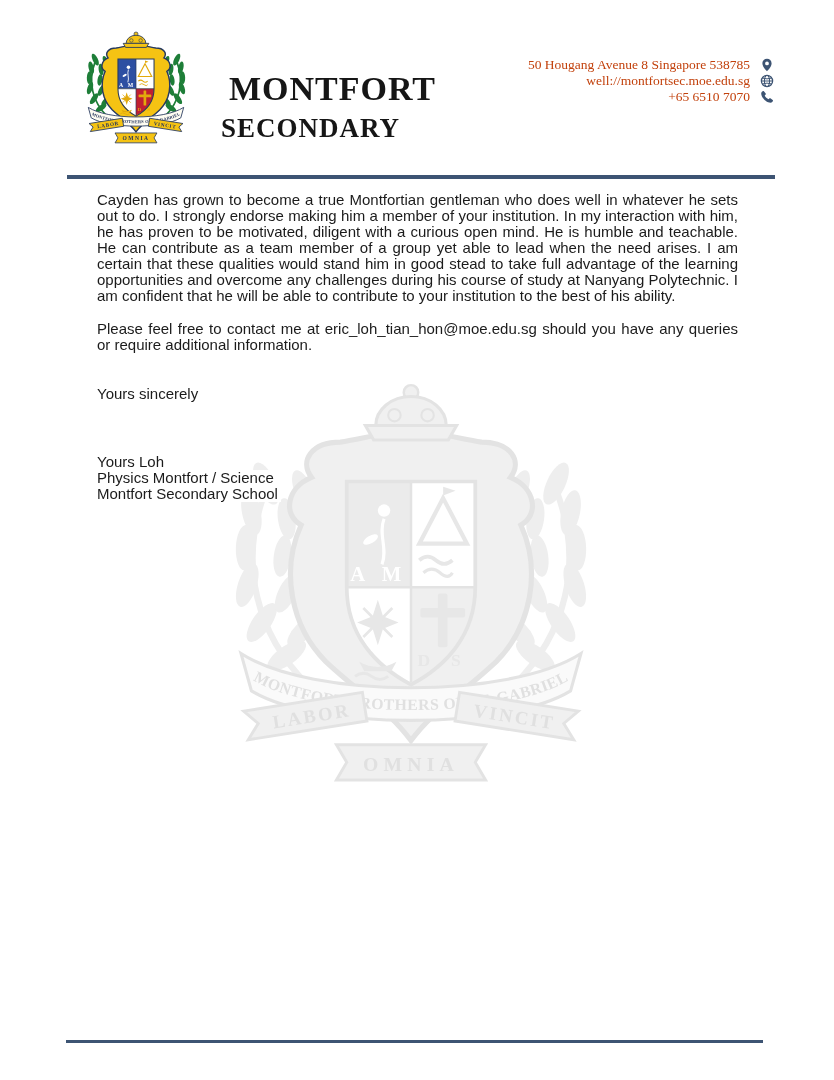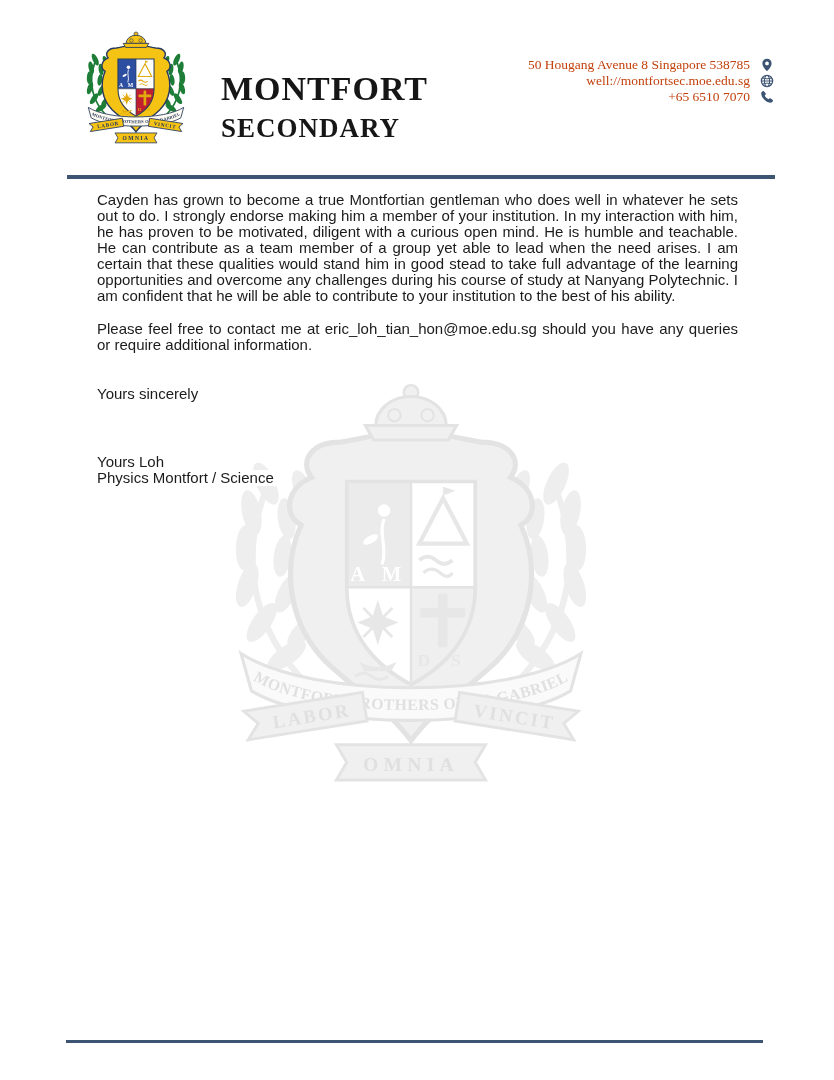--- a/index.html
+++ b/index.html
@@ -8,21 +8,21 @@
     position:relative; width:834px; height:1080px;
     background:#fff; overflow:hidden;
     font-family:"Liberation Sans","DejaVu Sans",sans-serif;
     color:#1b1b1b;
   }
 
   
   .logo-crest { position:absolute; left:72px; top:28px; width:128px; height:118px; z-index:3; }
   .school-name { position:absolute; left:221px; top:72px; z-index:3;
     font-family:"Liberation Serif","DejaVu Serif",serif; color:#161616; }
-  .school-name .main { font-size:34px; font-weight:bold; letter-spacing:1px; line-height:34px; }
+  .school-name .main { font-size:34px; font-weight:bold; letter-spacing:1px; line-height:34px;margin-left:8px; }
   .school-name .sub  { font-size:27px; font-weight:bold; letter-spacing:1px; line-height:27px; margin-top:9px; }
 
   .contact { position:absolute; top:57px; right:60px; z-index:3;
     font-family:"Liberation Serif","DejaVu Serif",serif; font-size:13.5px; color:#1f1f1f; }
   .contact .row { display:flex; align-items:center; justify-content:flex-end; height:16.2px; }
   .contact .txt { white-space:nowrap; }
   .contact .cicon { width:14px; height:14px; margin-left:10px; flex:0 0 14px; display:flex; }
   .contact .cicon svg { width:14px; height:14px; }
 
   .rule { position:absolute; background:#3d5473; z-index:3; }
@@ -208,17 +208,18 @@
 
   <div class="letter-body">
     <p class="justify para1">Cayden has grown to become a true Montfortian gentleman who does well in whatever he sets out to do. I strongly endorse making him a member of your institution. In my interaction with him, he has proven to be motivated, diligent with a curious open mind. He is humble and teachable. He can contribute as a team member of a group yet able to lead when the need arises. I am certain that these qualities would stand him in good stead to take full advantage of the learning opportunities and overcome any challenges during his course of study at Nanyang Polytechnic. I am confident that he will be able to contribute to your institution to the best of his ability.</p>
     <p class="justify para2">Please feel free to contact me at eric_loh_tian_hon@moe.edu.sg should you have any queries or require additional information.</p>
     <p class="closing">
       <span>Yours sincerely</span>
     </p>
     <div class="signature">
       <div><span>Yours Loh</span></div>
       <div><span>Physics Montfort / Science</span></div>
+      <div><span>Montfort Secondary School</span></div>
     </div>
   </div>
 
   <div class="rule bottom"></div>
 </div>
 
 </body></html>

